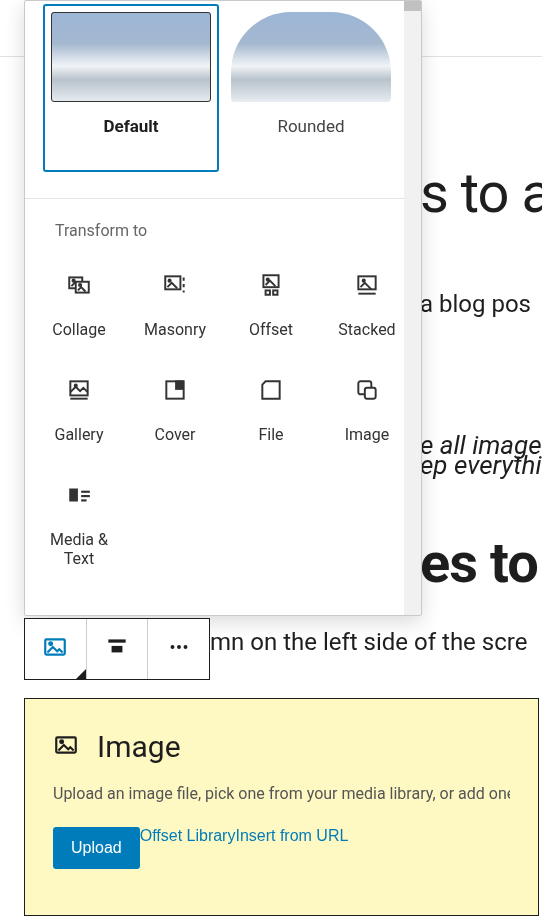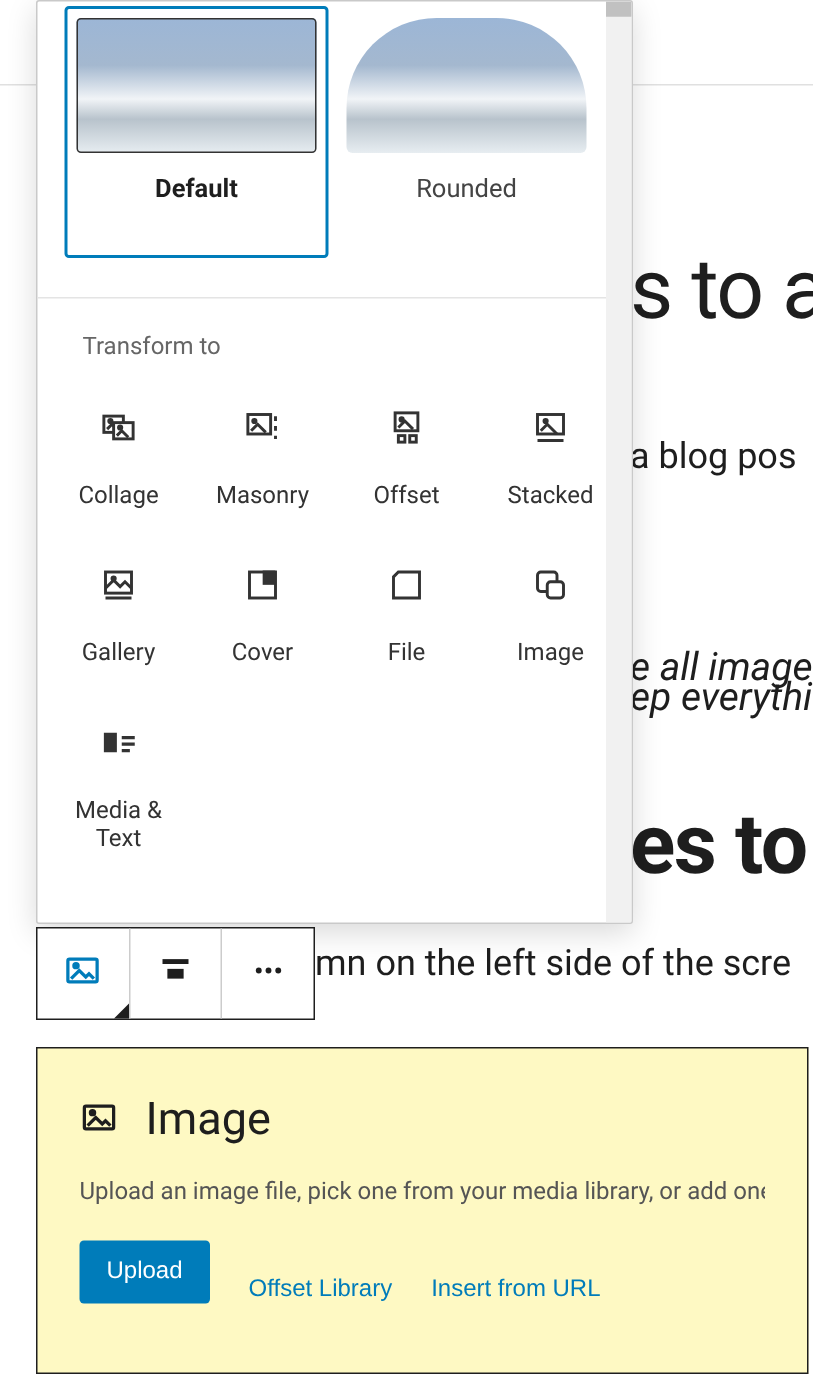--- a/index.html
+++ b/index.html
@@ -66,21 +66,21 @@
   .tb-btn svg{width:26px;height:26px;color:#1e1e1e;}
   
   .image-block{
     position:absolute;left:24px;right:3px;top:698px;height:218px;
     border:1px solid #1e1e1e;background:#fef9c3;padding:30px 28px;box-sizing:border-box;
   }
   .image-block .hdr{display:flex;align-items:center;gap:18px;margin-bottom:20px;}
   .image-block .hdr svg{width:26px;height:26px;color:#1e1e1e;}
   .image-block .hdr-title{font-size:30px;color:#1e1e1e;}
   .image-block .desc{font-size:16px;color:#555;margin-bottom:24px;white-space:nowrap;overflow:hidden;}
-  .image-block .actions{display:flex;align-items:flex-end;gap:26px;}
+  .image-block .actions{display:flex;align-items:flex-start;}
   .upload-btn{
     background:#007cba;color:#fff;border:none;padding:12px 18px;font-size:16px;border-radius:3px;cursor:pointer;
   }
   .link-btn{background:none;border:none;color:#007cba;font-size:16px;cursor:pointer;padding:0;}
 </style>
 </head>
 <body>
 <div class="stage">
 
 <div class="topbar"></div>

